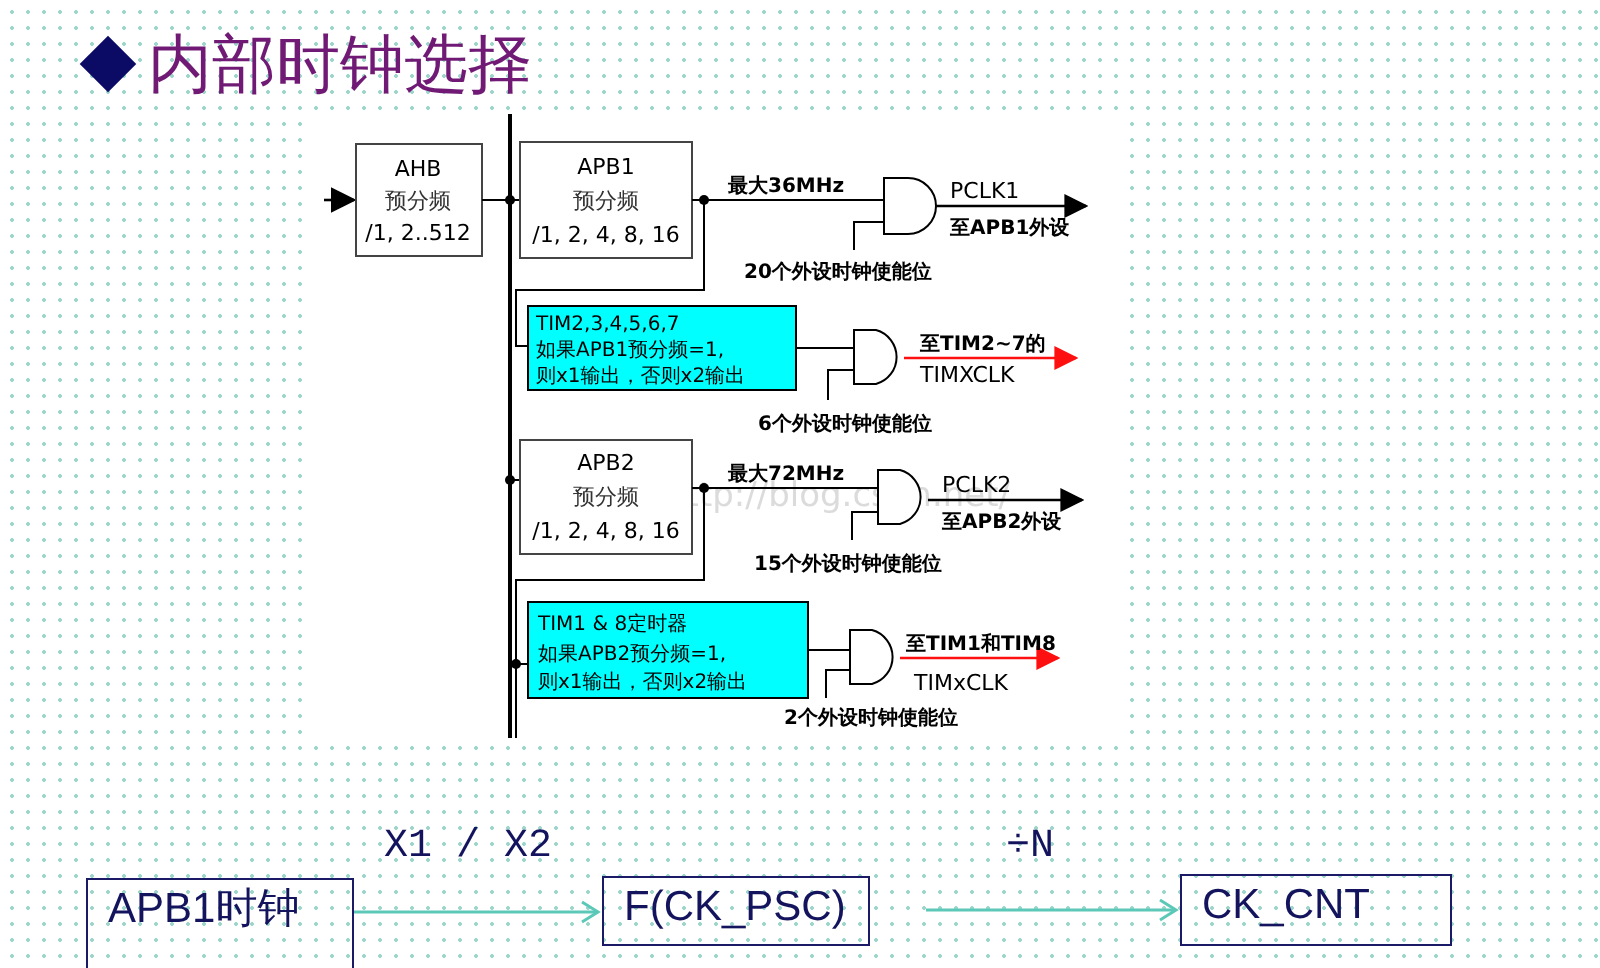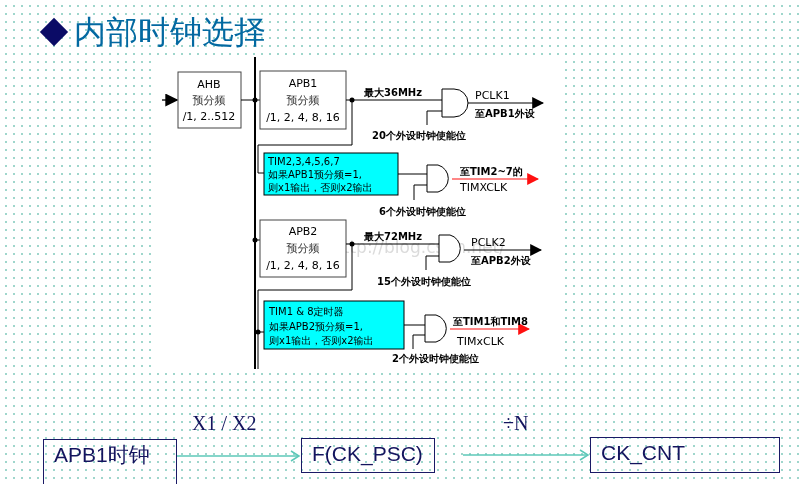--- a/index.html
+++ b/index.html
@@ -7,39 +7,39 @@
       width: 800px; height: 484px; position: relative; overflow: hidden;
       background-color: #ffffff;
       background-image: radial-gradient(circle, #9fd6cc 0.8px, transparent 1.1px);
       background-size: 8px 8px;
       background-position: 2px 2px;
       font-family: "DejaVu Sans", sans-serif;
     }
     .title {
       position: absolute; left: 38px; top: 12px;
       font-family: "DejaVu Serif", serif;
-      font-size: 32px; color: #0369a1; line-height: 40px;
+      font-size: 32px; color: #701a75; line-height: 40px;
       display: flex; align-items: center;
     }
     .title .diamond {
       width: 20px; height: 20px; background: #0b0b66;
       transform: rotate(45deg); margin: 0 10px 0 6px;
     }
     .diagram-panel {
       position: absolute; left: 157px; top: 57px; width: 406px; height: 315px;
       background: #ffffff;
     }
     svg text { font-family: "DejaVu Sans", sans-serif; }
     .flow-box {
       position: absolute; border: 1.5px solid #1a1a66; background: transparent;
       color: #14145e; font-family: "Liberation Sans", sans-serif; font-size: 21px;
       box-sizing: border-box; padding-left: 10px; line-height: 30px;
     }
     .flow-label {
-      position: absolute; color: #14145e; font-family: Liberation Serif, serif; font-size: 20px;
+      position: absolute; color: #14145e; font-family: Liberation Mono, monospace; font-size: 20px;
     }
   </style>
 </head>
 <body>
 
 <div class="title">
   <span class="diamond"></span>
   <span>内部时钟选择</span>
 </div>
 
@@ -129,20 +129,20 @@
     <text x="300" y="288" font-size="11">TIMxCLK</text>
     <text x="235" y="305" font-size="10" font-weight="bold">2个外设时钟使能位</text>
   </svg>
 </div>
 
 <div class="flow-label" style="left:192px; top:412px;">X1 / X2</div>
 <div class="flow-label" style="left:503px; top:412px;">÷N</div>
 
 <div class="flow-box" style="left:43px; top:439px; width:134px; height:47px;">APB1时钟</div>
 <div class="flow-box" style="left:301px; top:438px; width:134px; height:35px;">F(CK_PSC)</div>
-<div class="flow-box" style="left:590px; top:437px; width:190px; height:36px;">CK_CNT</div>
+<div class="flow-box" style="left:590px; top:437px; width:136px; height:36px;">CK_CNT</div>
 
 <svg width="800" height="484" style="position:absolute; left:0; top:0; pointer-events:none;">
   <line x1="177" y1="456" x2="298" y2="456" stroke="#5cc8b8" stroke-width="1.5"></line>
   <polyline points="291,451 299,456 291,461" fill="none" stroke="#5cc8b8" stroke-width="1.5"></polyline>
   <line x1="463" y1="455" x2="587" y2="455" stroke="#5cc8b8" stroke-width="1.5"></line>
   <polyline points="580,450 588,455 580,460" fill="none" stroke="#5cc8b8" stroke-width="1.5"></polyline>
 </svg>
 
 </body></html>

